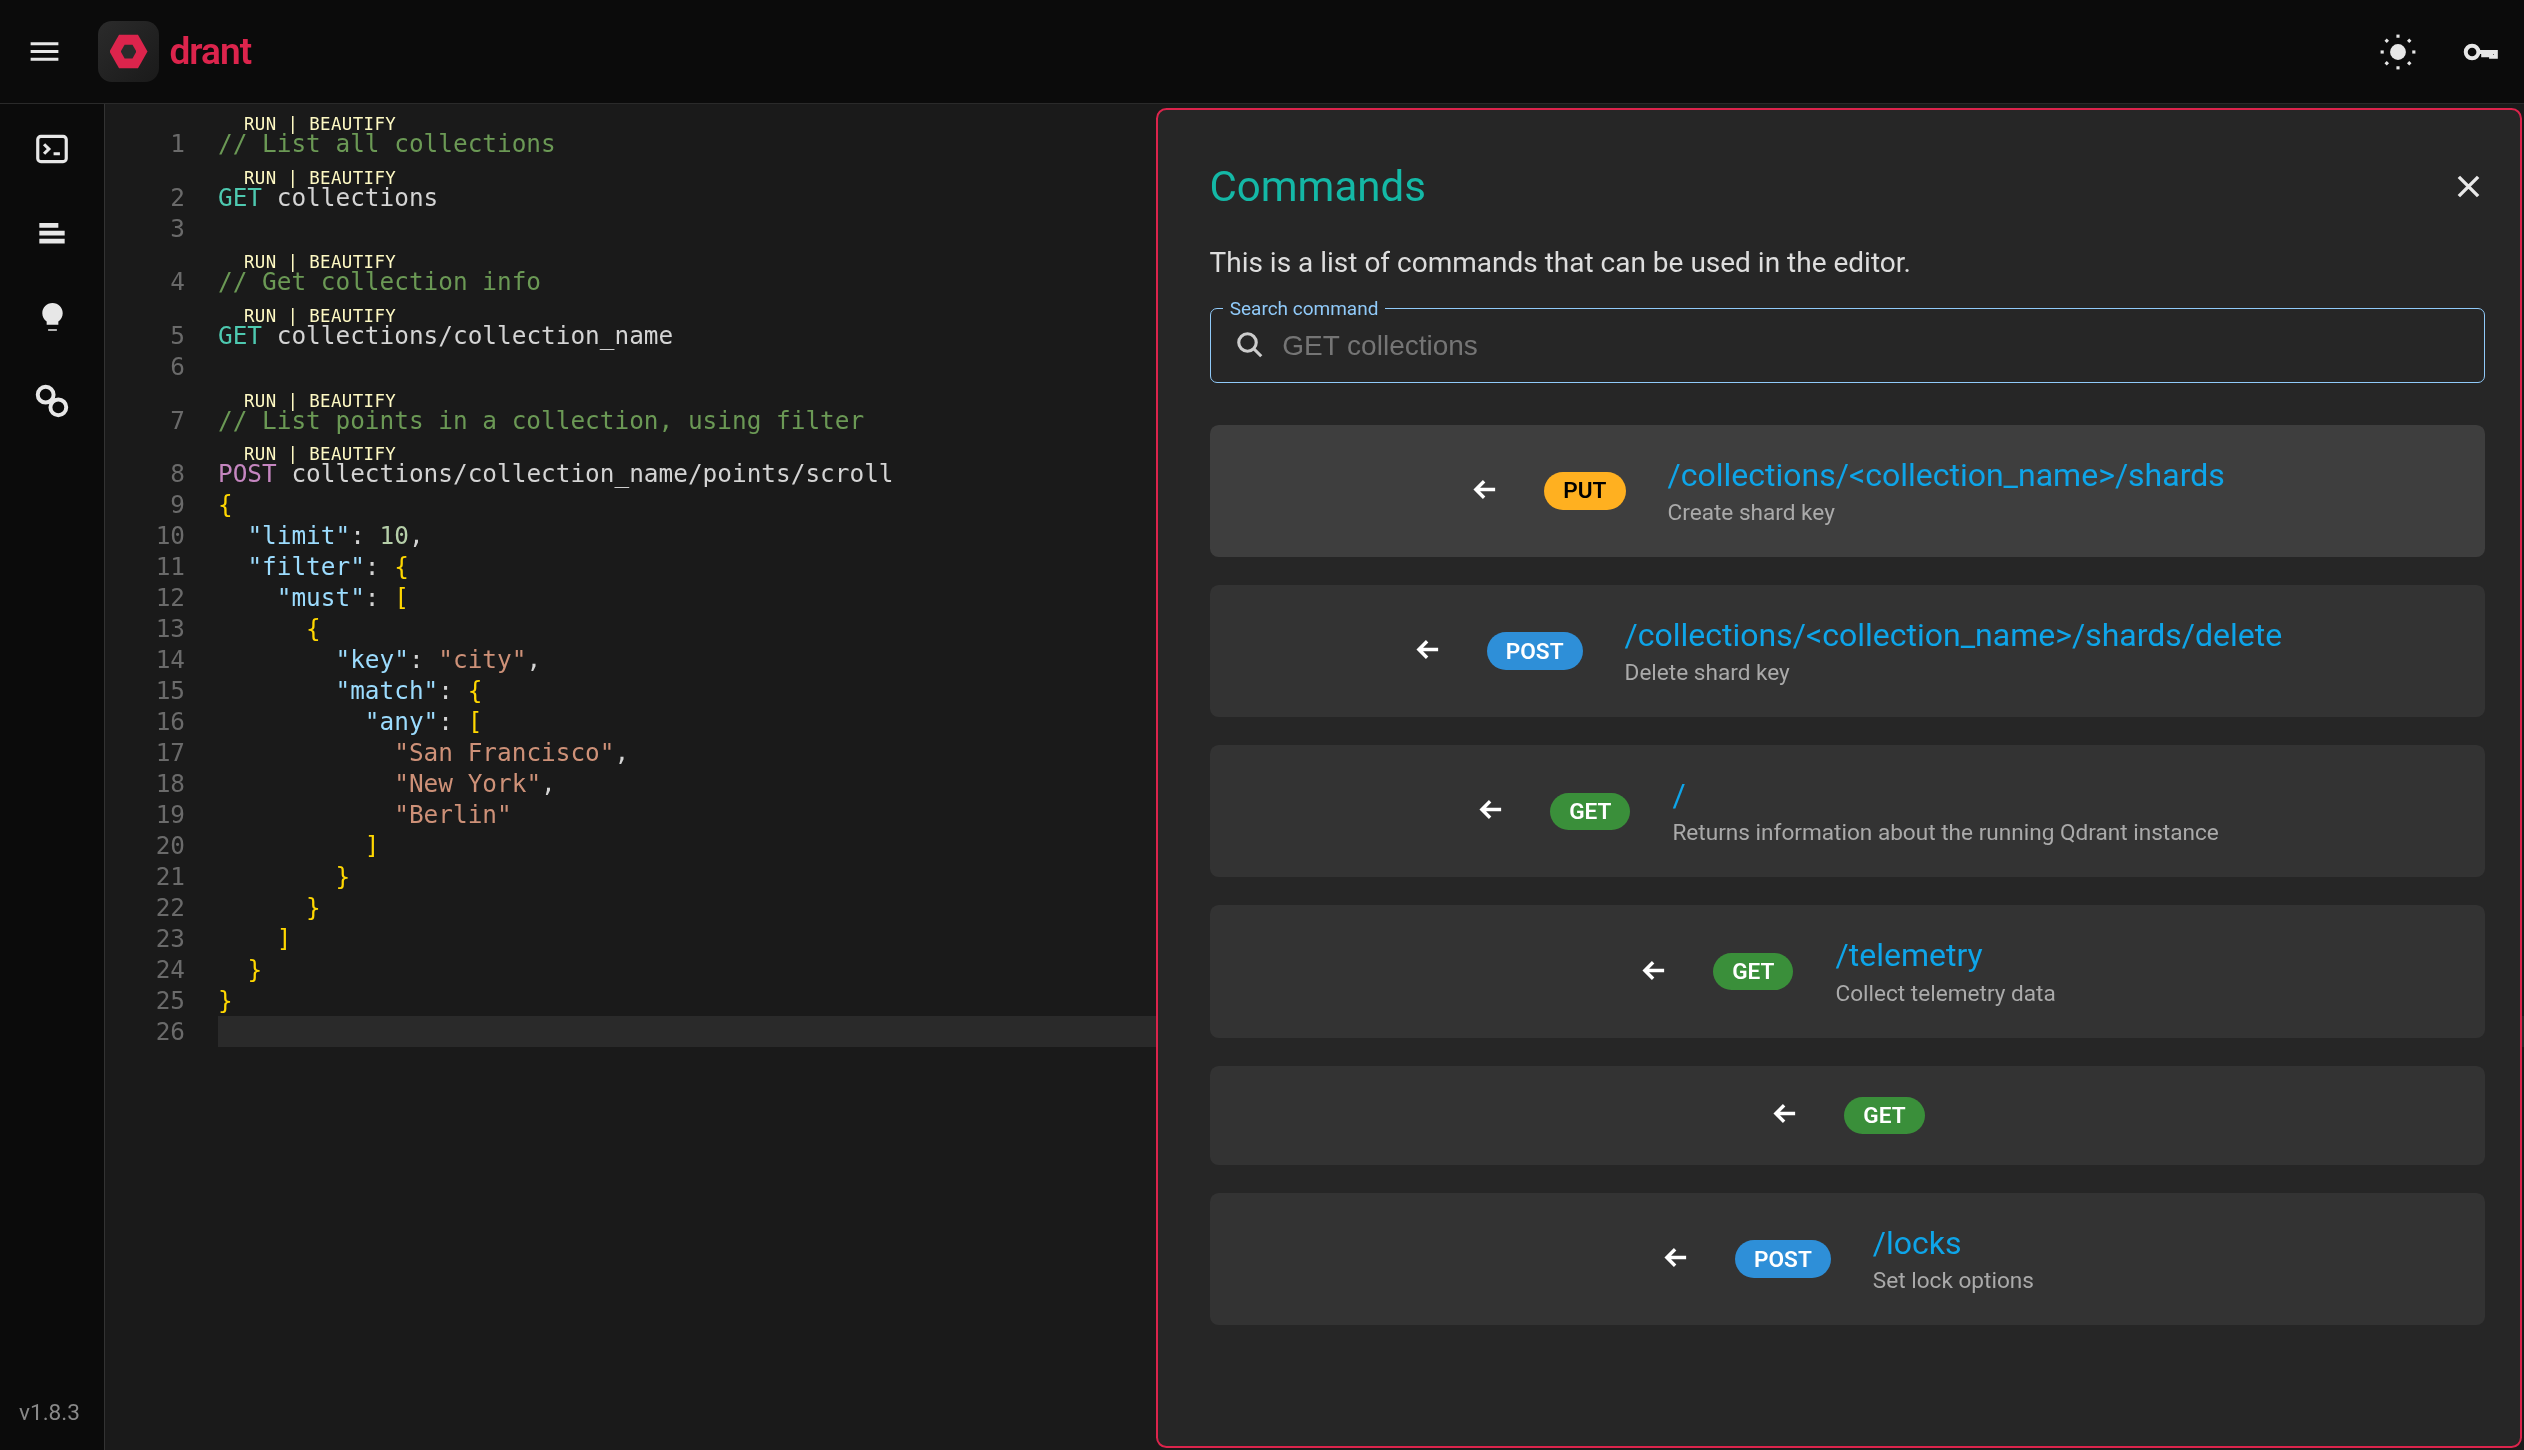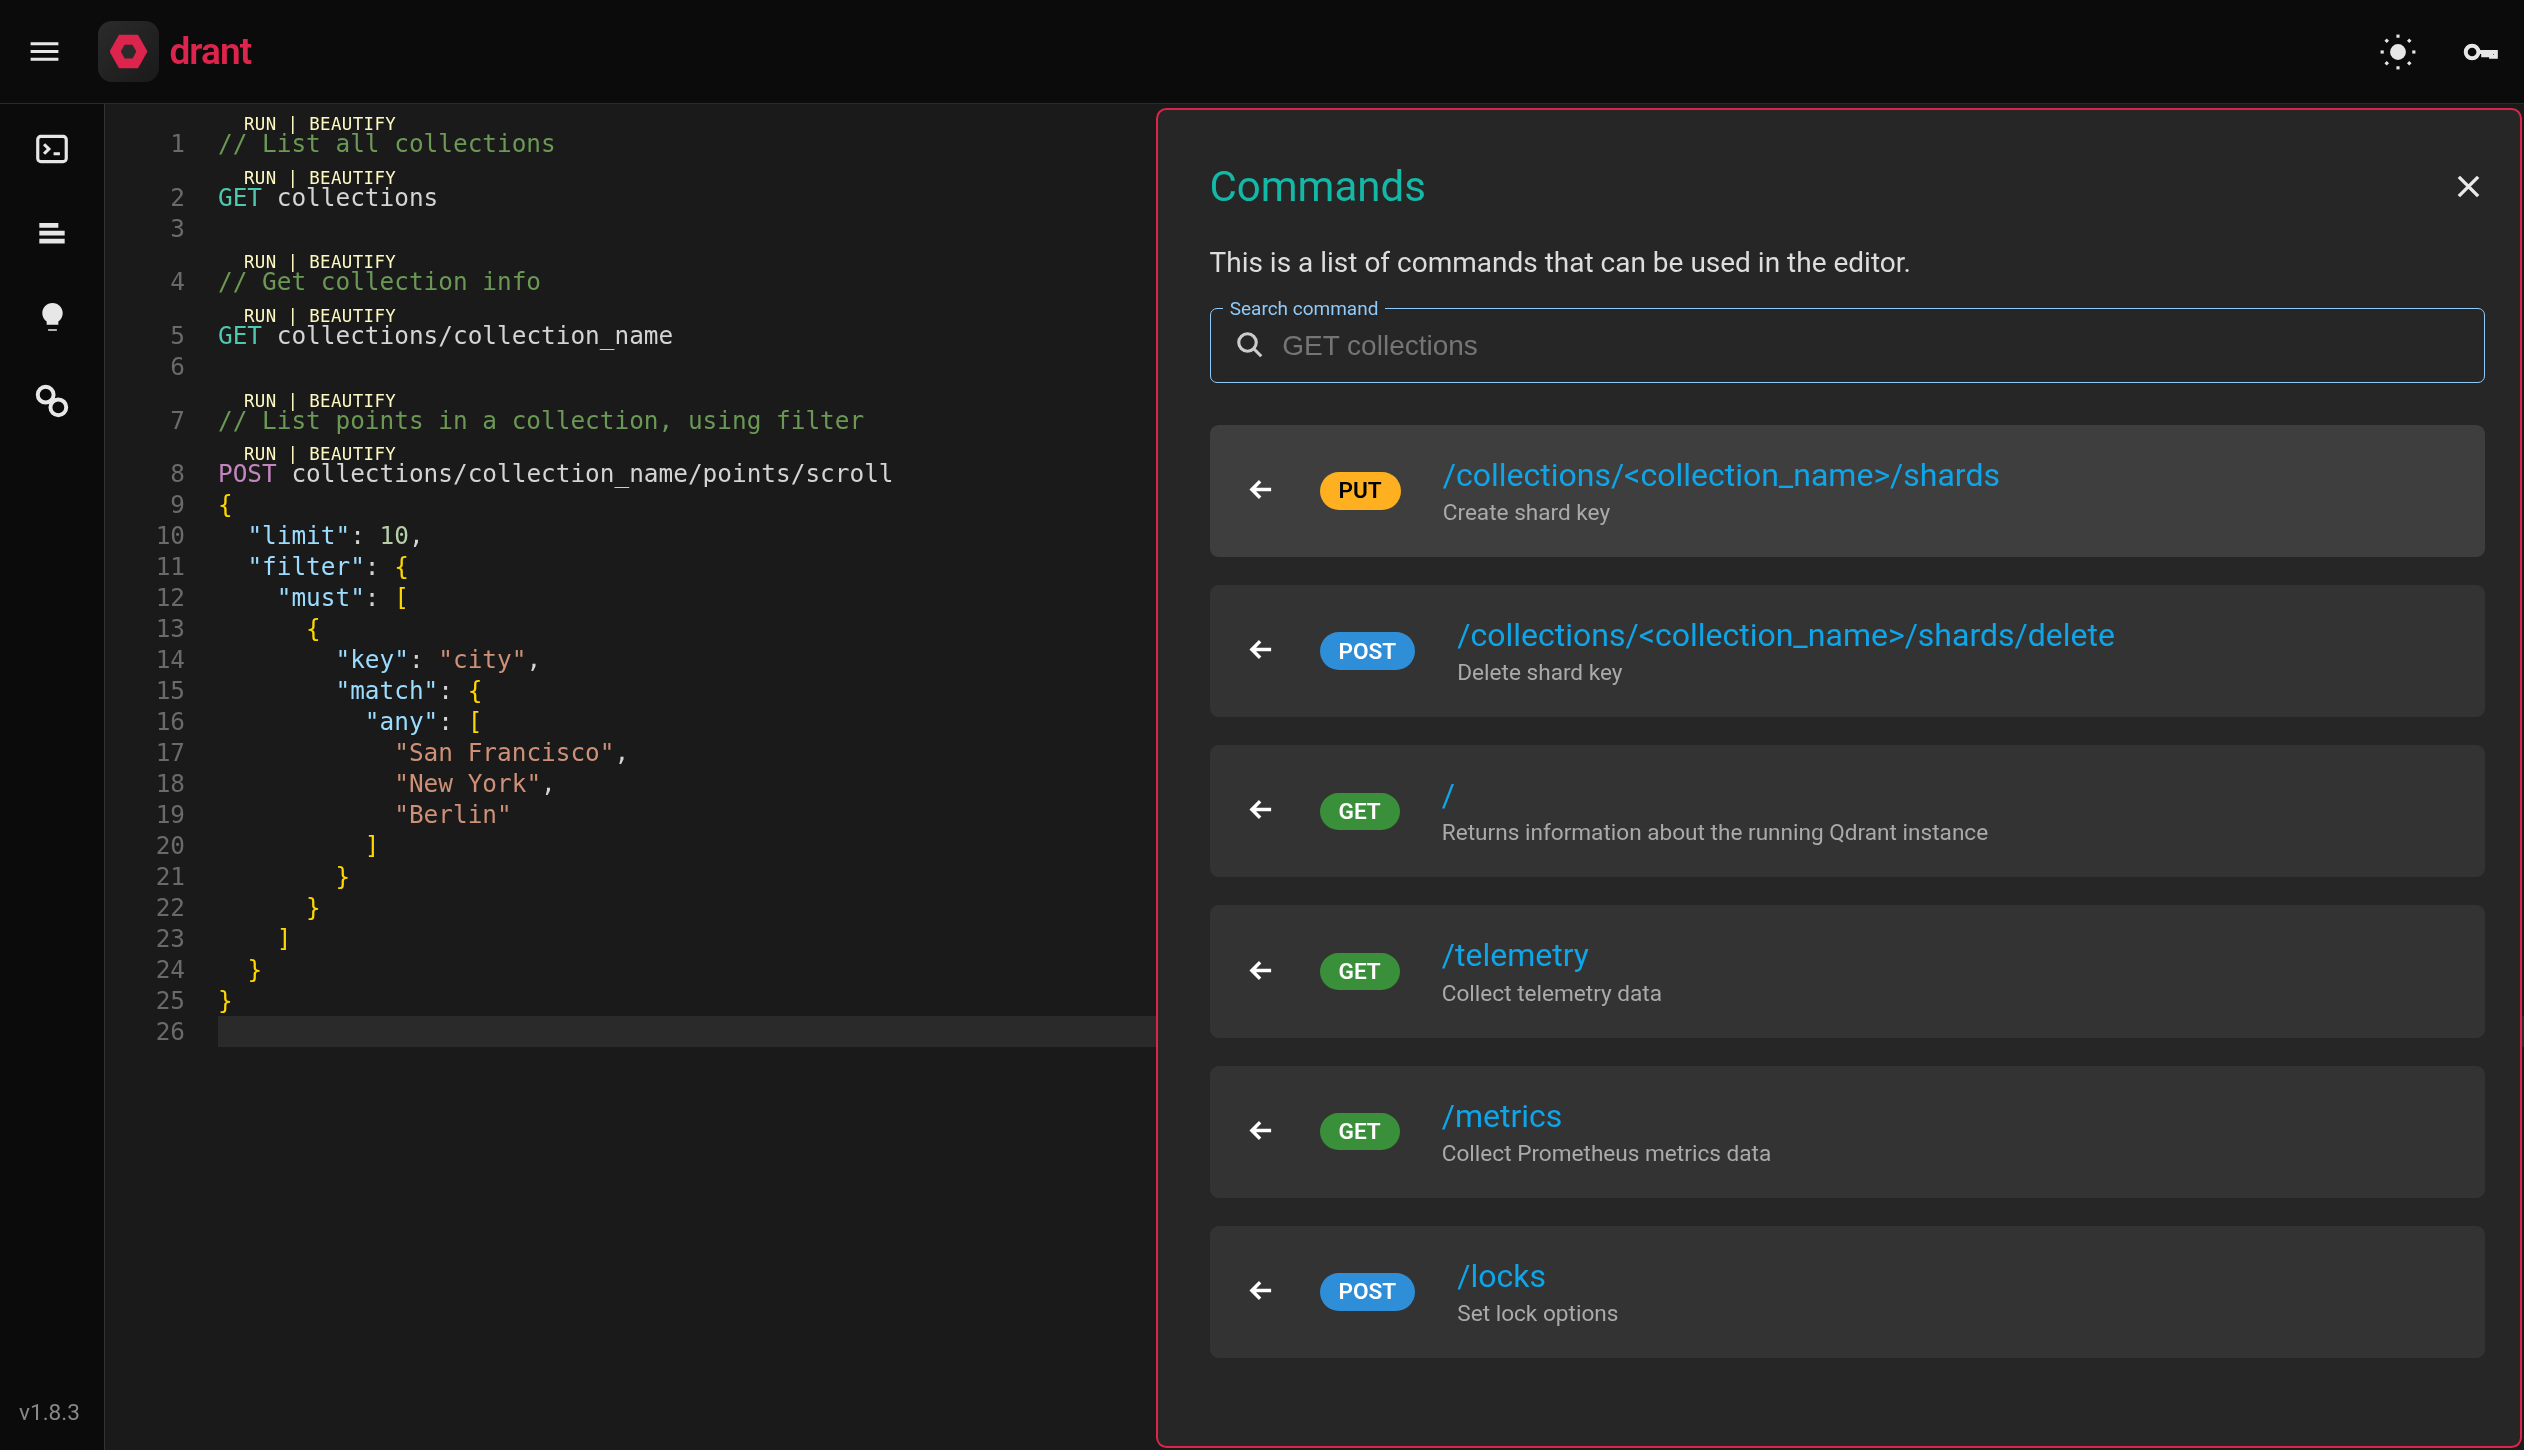--- a/index.html
+++ b/index.html
@@ -175,20 +175,21 @@
   padding-bottom: 17.4px;
 }
 .cmd-item {
   background: #333333;
   border-radius: 8.7px;
   padding: 31px 35px;
   display: flex;
   align-items: center;
   gap: 42px;
   cursor: pointer;
+  justify-content: center;
 }
 .cmd-item.hover { background: #3e3e3e; }
 .cmd-arrow { flex-shrink: 0; }
 .method-badge {
   font-size: 22.6px;
   font-weight: 600;
   padding: 5.2px 19px;
   border-radius: 869px;
   flex-shrink: 0;
 }
@@ -454,24 +455,20 @@
           <div class="cmd-text">
             <div class="cmd-path">/telemetry</div>
             <div class="cmd-desc">Collect telemetry data</div>
           </div>
         </div>
         <div class="cmd-item">
           <div class="cmd-arrow"><svg width="33" height="33" viewBox="0 0 24 24" fill="none" stroke="#fff" stroke-width="2.5">
               <path d="M19 12H5M11 6l-6 6 6 6"></path>
             </svg></div>
           <div class="method-badge method-GET">GET</div>
-          <div class="cmd-text">
-            <div class="cmd-path">/metrics</div>
-            <div class="cmd-desc">Collect Prometheus metrics data</div>
-          </div>
         </div>
         <div class="cmd-item">
           <div class="cmd-arrow"><svg width="33" height="33" viewBox="0 0 24 24" fill="none" stroke="#fff" stroke-width="2.5">
               <path d="M19 12H5M11 6l-6 6 6 6"></path>
             </svg></div>
           <div class="method-badge method-POST">POST</div>
           <div class="cmd-text">
             <div class="cmd-path">/locks</div>
             <div class="cmd-desc">Set lock options</div>
           </div>

